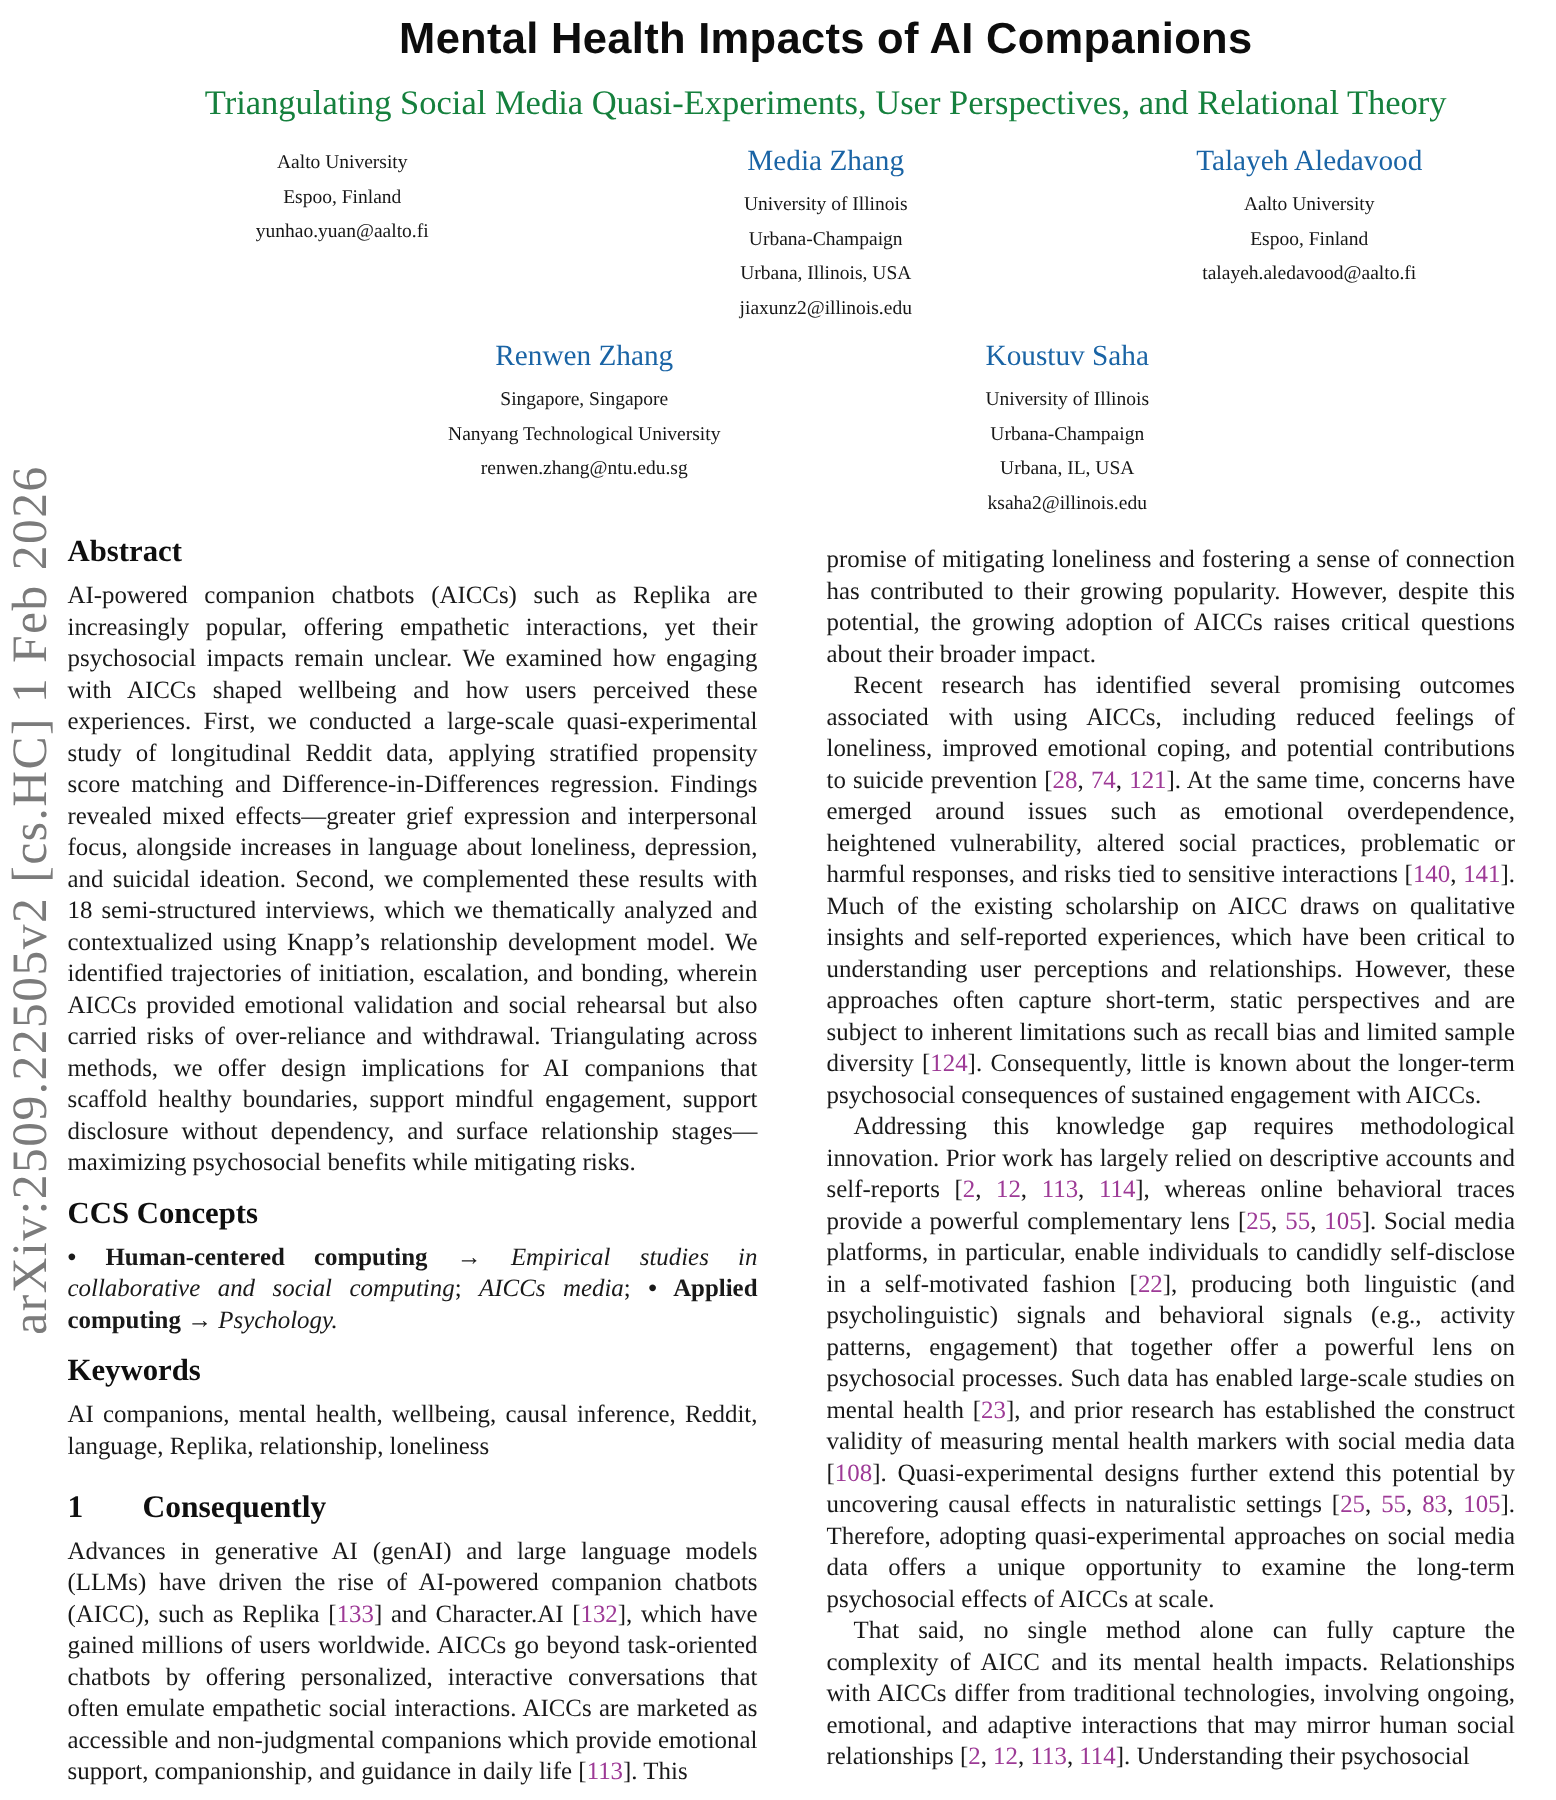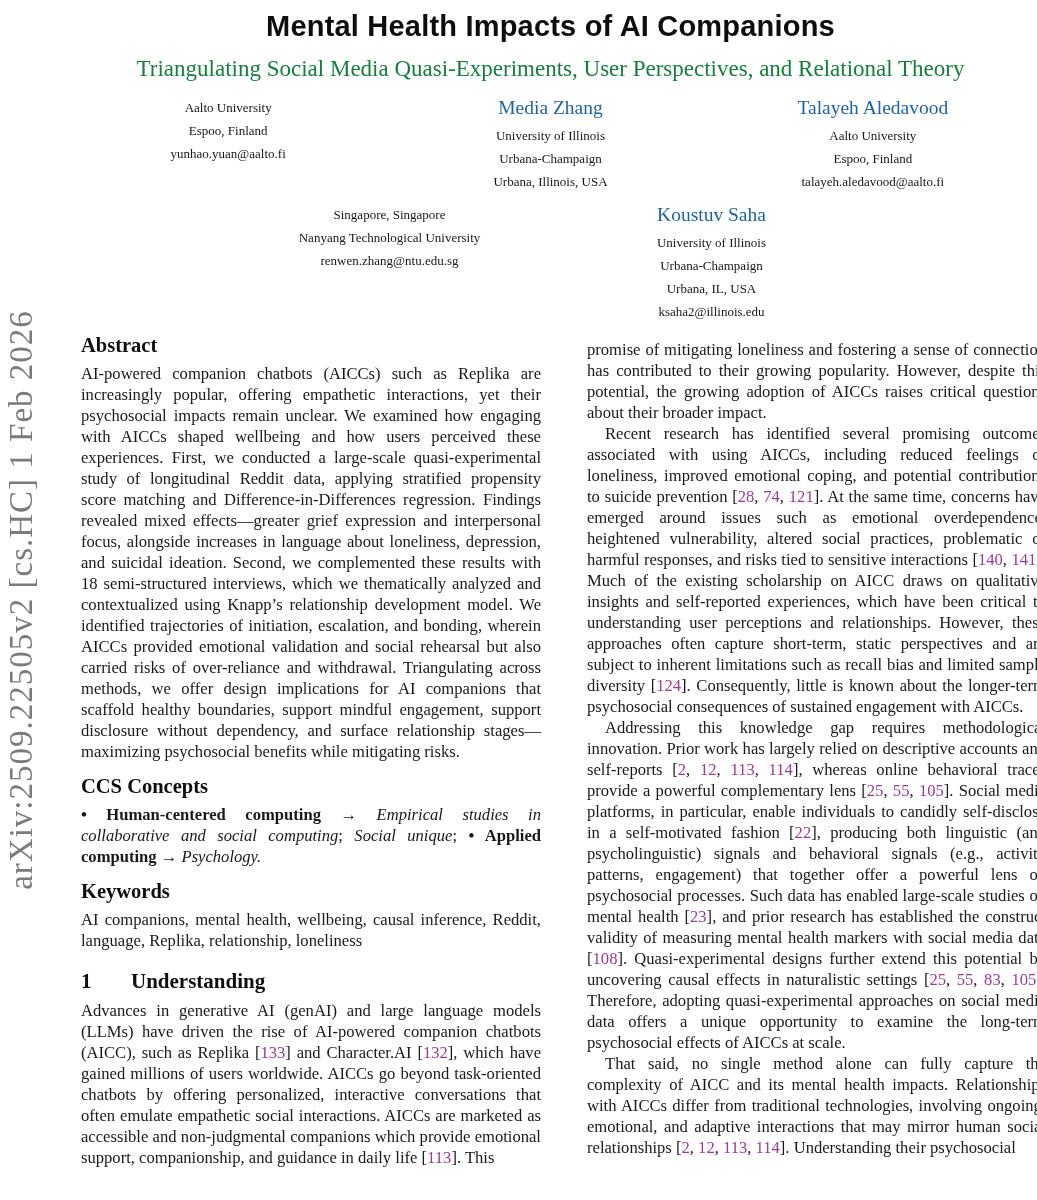--- a/index.html
+++ b/index.html
@@ -33,21 +33,21 @@
     font-size:23px;font-weight:400;margin:13px 0 0;color:#15803d;
   }
   .authors-row{display:flex;justify-content:center;margin-top:14px;}
   .authors-row-1 .author{flex:1 1 0;}
   .authors-row-2{margin-top:10px;}
   .authors-row-2 .author{flex:0 0 322px;}
   .author{text-align:center;}
   .author-name{font-size:19.5px;color:var(--author-link,#1a64a5);margin-bottom:5px;line-height:23px;}
   .author-line{font-size:13px;line-height:23px;color:#161616;}
   
-  .columns{display:flex;gap:46px;padding:12px 4px 0 81px;align-items:flex-start;}
+  .columns{display:flex;gap:46px;padding:12px 4px 0 45px;align-items:flex-start;}
   .col{text-align:justify;font-size:16.6px;line-height:21px;hyphens:auto;-webkit-hyphens:auto;}
   .col-left{width:460px;flex:none;}
   .col-right{width:459px;flex:none;padding-top:4px;}
   h3{font-size:20.5px;margin:14px 0 7px;font-weight:700;color:#0f0f0f;}
   h3.first{margin-top:0;}
   h3.sec-heading{font-size:21px;margin:20px 0 8px;}
   .secnum{display:inline-block;width:50px;}
   p{margin:0;}
   p.indent{text-indent:18px;}
   .ccs .b{font-weight:700;}
@@ -68,30 +68,32 @@
         <div class="author">
           <div class="author-line">Aalto University</div>
           <div class="author-line">Espoo, Finland</div>
           <div class="author-line">yunhao.yuan@aalto.fi</div>
         </div>
         <div class="author">
           <div class="author-name">Media Zhang</div>
           <div class="author-line">University of Illinois</div>
           <div class="author-line">Urbana-Champaign</div>
           <div class="author-line">Urbana, Illinois, USA</div>
+          <div class="author-line">jiaxunz2@illinois.edu</div>
         </div>
         <div class="author">
           <div class="author-name">Talayeh Aledavood</div>
           <div class="author-line">Aalto University</div>
           <div class="author-line">Espoo, Finland</div>
           <div class="author-line">talayeh.aledavood@aalto.fi</div>
         </div>
       </div>
     <div class="authors-row authors-row-2">
         <div class="author">
+          <div class="author-name">Renwen Zhang</div>
           <div class="author-line">Singapore, Singapore</div>
           <div class="author-line">Nanyang Technological University</div>
           <div class="author-line">renwen.zhang@ntu.edu.sg</div>
         </div>
         <div class="author">
           <div class="author-name">Koustuv Saha</div>
           <div class="author-line">University of Illinois</div>
           <div class="author-line">Urbana-Champaign</div>
           <div class="author-line">Urbana, IL, USA</div>
           <div class="author-line">ksaha2@illinois.edu</div>
@@ -99,26 +101,26 @@
       </div>
   </header>
 
   <main class="columns">
 
     <section class="col col-left">
       <h3 class="first">Abstract</h3>
       <p>AI-powered companion chatbots (AICCs) such as Replika are increasingly popular, offering empathetic interactions, yet their psychosocial impacts remain unclear. We examined how engaging with AICCs shaped wellbeing and how users perceived these experiences. First, we conducted a large-scale quasi-experimental study of longitudinal Reddit data, applying stratified propensity score matching and Difference-in-Differences regression. Findings revealed mixed effects—greater grief expression and interpersonal focus, alongside increases in language about loneliness, depression, and suicidal ideation. Second, we complemented these results with 18 semi-structured interviews, which we thematically analyzed and contextualized using Knapp’s relationship development model. We identified trajectories of initiation, escalation, and bonding, wherein AICCs provided emotional validation and social rehearsal but also carried risks of over-reliance and withdrawal. Triangulating across methods, we offer design implications for AI companions that scaffold healthy boundaries, support mindful engagement, support disclosure without dependency, and surface relationship stages—maximizing psychosocial benefits while mitigating risks.</p>
 
       <h3>CCS Concepts</h3>
-      <p class="ccs"><span class="b">• </span><span class="b">Human-centered computing</span><span> → </span><span class="i">Empirical studies in collaborative and social computing</span><span>; </span><span class="i">Social unique</span><span>; </span><span class="b">• </span><span class="b">Applied computing</span><span> → </span><span class="i">Psychology.</span></p>
+      <p class="ccs"><span class="b">• </span><span class="b">Human-centered computing</span><span> → </span><span class="i">Empirical studies in collaborative and social computing</span><span>; </span><span class="i">AICCs media</span><span>; </span><span class="b">• </span><span class="b">Applied computing</span><span> → </span><span class="i">Psychology.</span></p>
 
       <h3>Keywords</h3>
       <p>AI companions, mental health, wellbeing, causal inference, Reddit, language, Replika, relationship, loneliness</p>
 
-      <h3 class="sec-heading"><span class="secnum">1</span><span>Understanding</span></h3>
+      <h3 class="sec-heading"><span class="secnum">1</span><span>Consequently</span></h3>
       <p>Advances in generative AI (genAI) and large language models (LLMs) have driven the rise of AI-powered companion chatbots (AICC), such as Replika [<span class="cite">133</span>] and Character.AI [<span class="cite">132</span>], which have gained millions of users worldwide. AICCs go beyond task-oriented chatbots by offering personalized, interactive conversations that often emulate empathetic social interactions. AICCs are marketed as accessible and non-judgmental companions which provide emotional support, companionship, and guidance in daily life [<span class="cite">113</span>]. This</p>
     </section>
 
     <section class="col col-right">
       <p>promise of mitigating loneliness and fostering a sense of connection has contributed to their growing popularity. However, despite this potential, the growing adoption of AICCs raises critical questions about their broader impact.</p>
       <p class="indent">Recent research has identified several promising outcomes associated with using AICCs, including reduced feelings of loneliness, improved emotional coping, and potential contributions to suicide prevention [<span class="cite">28</span>, <span class="cite">74</span>, <span class="cite">121</span>]. At the same time, concerns have emerged around issues such as emotional overdependence, heightened vulnerability, altered social practices, problematic or harmful responses, and risks tied to sensitive interactions [<span class="cite">140</span>, <span class="cite">141</span>]. Much of the existing scholarship on AICC draws on qualitative insights and self-reported experiences, which have been critical to understanding user perceptions and relationships. However, these approaches often capture short-term, static perspectives and are subject to inherent limitations such as recall bias and limited sample diversity [<span class="cite">124</span>]. Consequently, little is known about the longer-term psychosocial consequences of sustained engagement with AICCs.</p>
       <p class="indent">Addressing this knowledge gap requires methodological innovation. Prior work has largely relied on descriptive accounts and self-reports [<span class="cite">2</span>, <span class="cite">12</span>, <span class="cite">113</span>, <span class="cite">114</span>], whereas online behavioral traces provide a powerful complementary lens [<span class="cite">25</span>, <span class="cite">55</span>, <span class="cite">105</span>]. Social media platforms, in particular, enable individuals to candidly self-disclose in a self-motivated fashion [<span class="cite">22</span>], producing both linguistic (and psycholinguistic) signals and behavioral signals (e.g., activity patterns, engagement) that together offer a powerful lens on psychosocial processes. Such data has enabled large-scale studies on mental health [<span class="cite">23</span>], and prior research has established the construct validity of measuring mental health markers with social media data [<span class="cite">108</span>]. Quasi-experimental designs further extend this potential by uncovering causal effects in naturalistic settings [<span class="cite">25</span>, <span class="cite">55</span>, <span class="cite">83</span>, <span class="cite">105</span>]. Therefore, adopting quasi-experimental approaches on social media data offers a unique opportunity to examine the long-term psychosocial effects of AICCs at scale.</p>
       <p class="indent">That said, no single method alone can fully capture the complexity of AICC and its mental health impacts. Relationships with AICCs differ from traditional technologies, involving ongoing, emotional, and adaptive interactions that may mirror human social relationships [<span class="cite">2</span>, <span class="cite">12</span>, <span class="cite">113</span>, <span class="cite">114</span>]. Understanding their psychosocial</p>
     </section>
 

